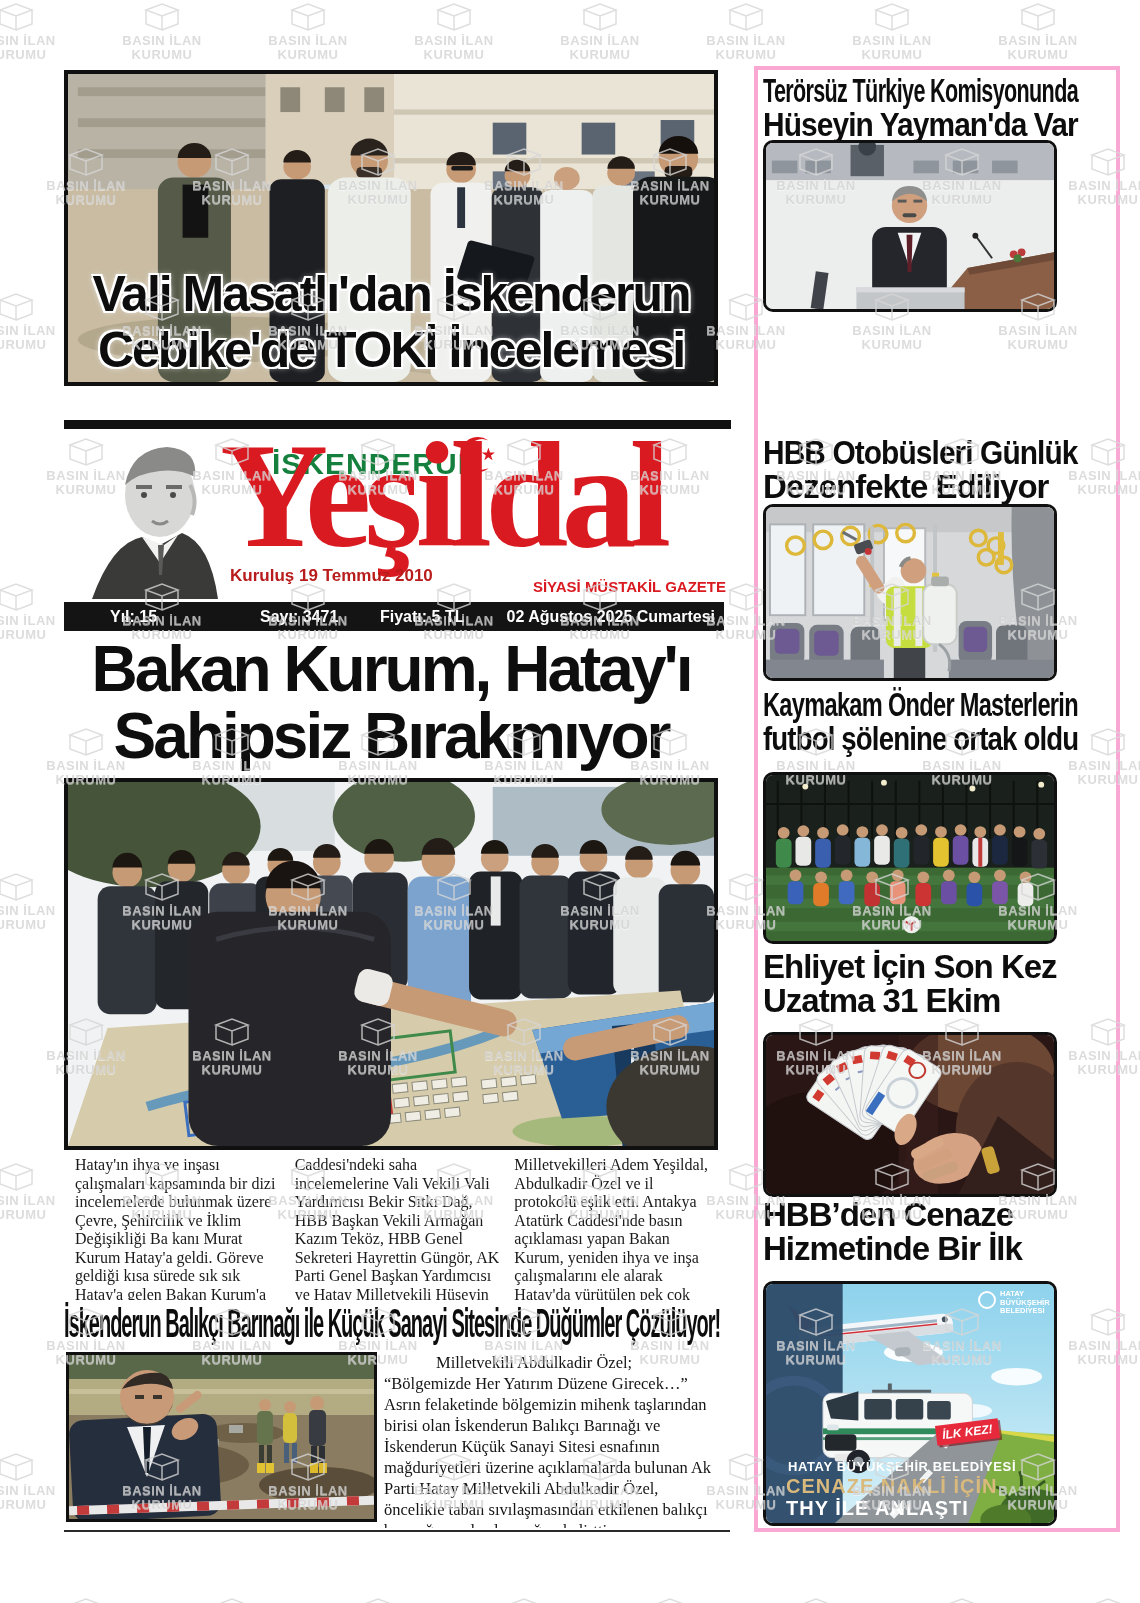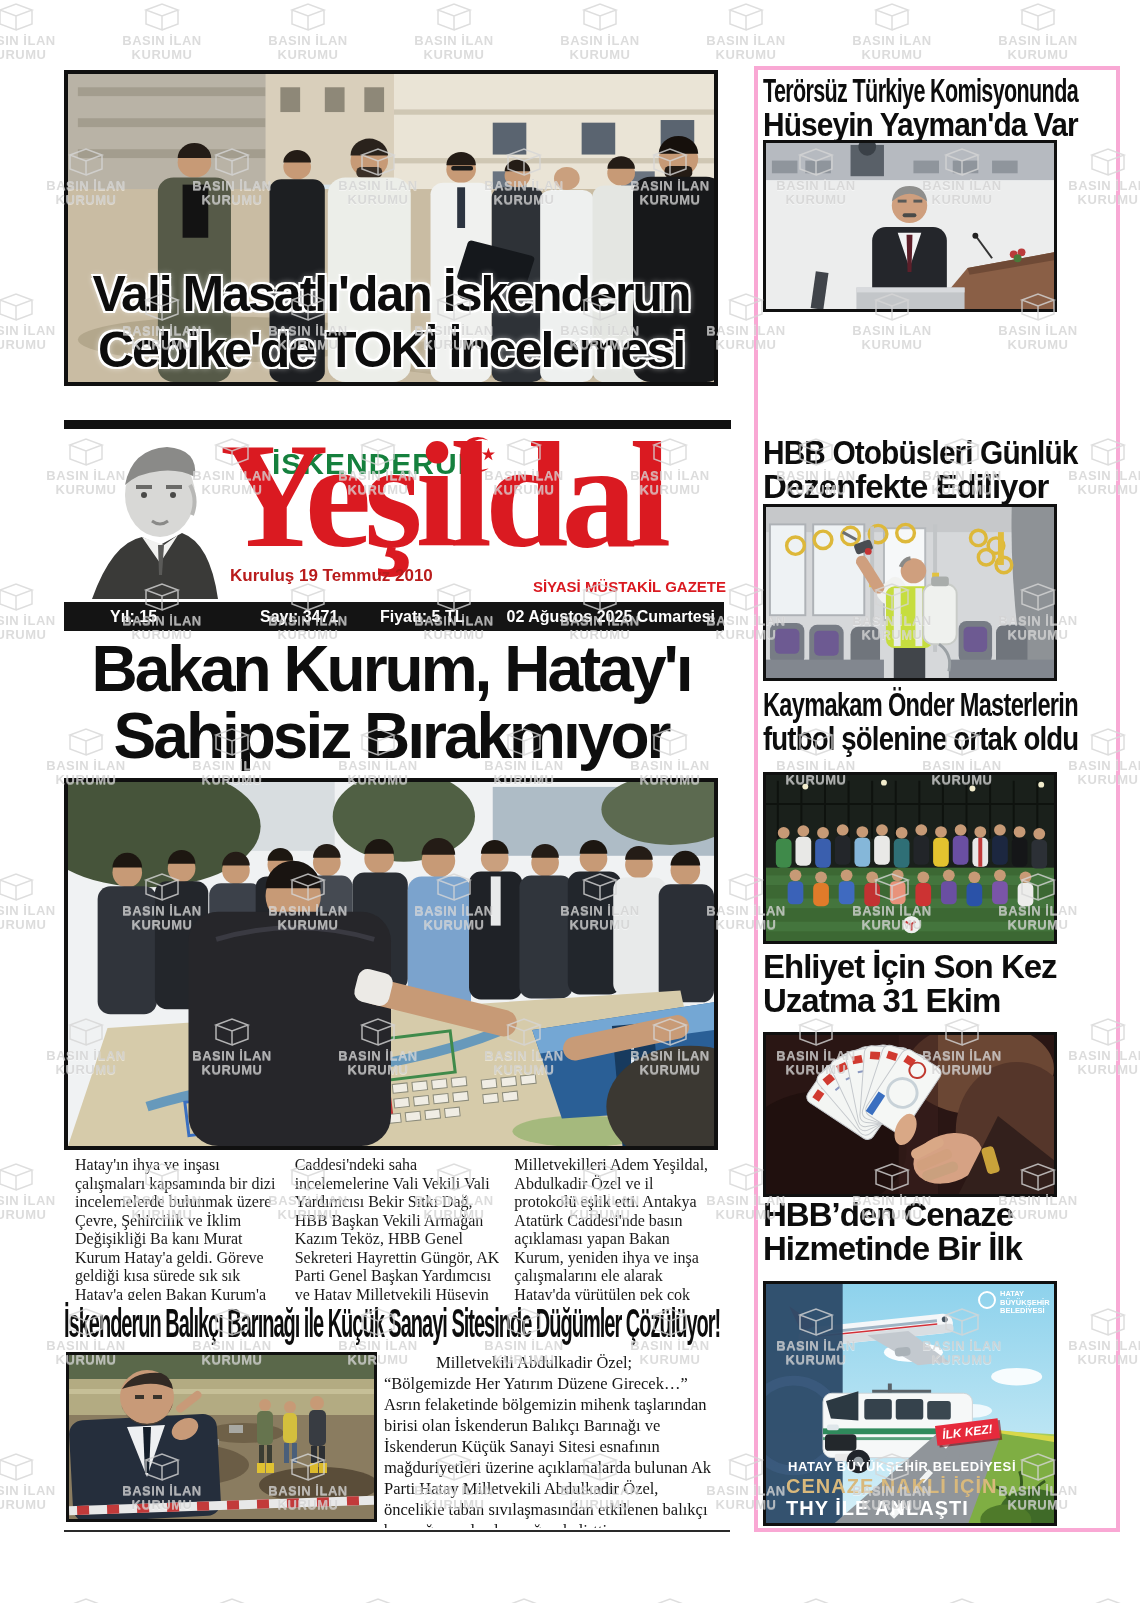--- a/index.html
+++ b/index.html
@@ -47,21 +47,21 @@
   .bottom-photo{left:66px;top:1352px;width:311px;height:170px;border-width:3px;}
   .bottom-text{position:absolute;left:384px;top:1352px;width:336px;height:176px;overflow:hidden;
                font:16.5px/21px "Liberation Serif",serif;color:#151515;}
   .bottom-text .lead{text-indent:52px;}
   .bottom-rule{position:absolute;left:64px;top:1530px;width:666px;height:2px;background:#2a2a2a;}
   
   .right-box{position:absolute;left:754px;top:66px;width:366px;height:1466px;border:4px solid #f9a8d4;
              box-sizing:border-box;background:#fff;}
   .rc-h{position:absolute;left:5px;width:315px;}
   .rc-hline{height:34px;font:700 33px/33px "Liberation Sans",sans-serif;color:#0d0d0d;letter-spacing:-1px;}
-  .rc-photo{border-width:3px;}
+  .rc-photo{border-width:3px;border-radius:10px;}
   .rc-text{position:absolute;left:5px;width:314px;font:16.5px/19px "Liberation Serif",serif;color:#151515;}
   .p1{left:5px;top:70px;width:294px;height:172px;}
   .p2{left:5px;top:434px;width:294px;height:177px;}
   .p3{left:5px;top:702px;width:294px;height:172px;}
   .p4{left:5px;top:962px;width:294px;height:165px;}
   .p5{left:5px;top:1211px;width:294px;height:245px;box-shadow:inset 0 0 0 3px #fff;}
   .h1r{top:4px;} .t1r{top:250px;} .h2r{top:366px;} .h3r{top:618px;} .h4r{top:880px;} .h5r{top:1128px;}
   
   .thy-logo{position:absolute;top:6px;right:6px;width:70px;z-index:6;display:flex;gap:4px;align-items:flex-start;}
   .thy-logo .ring{width:14px;height:14px;border:2px solid #fff;border-radius:50%;flex:none;margin-top:1px;}

